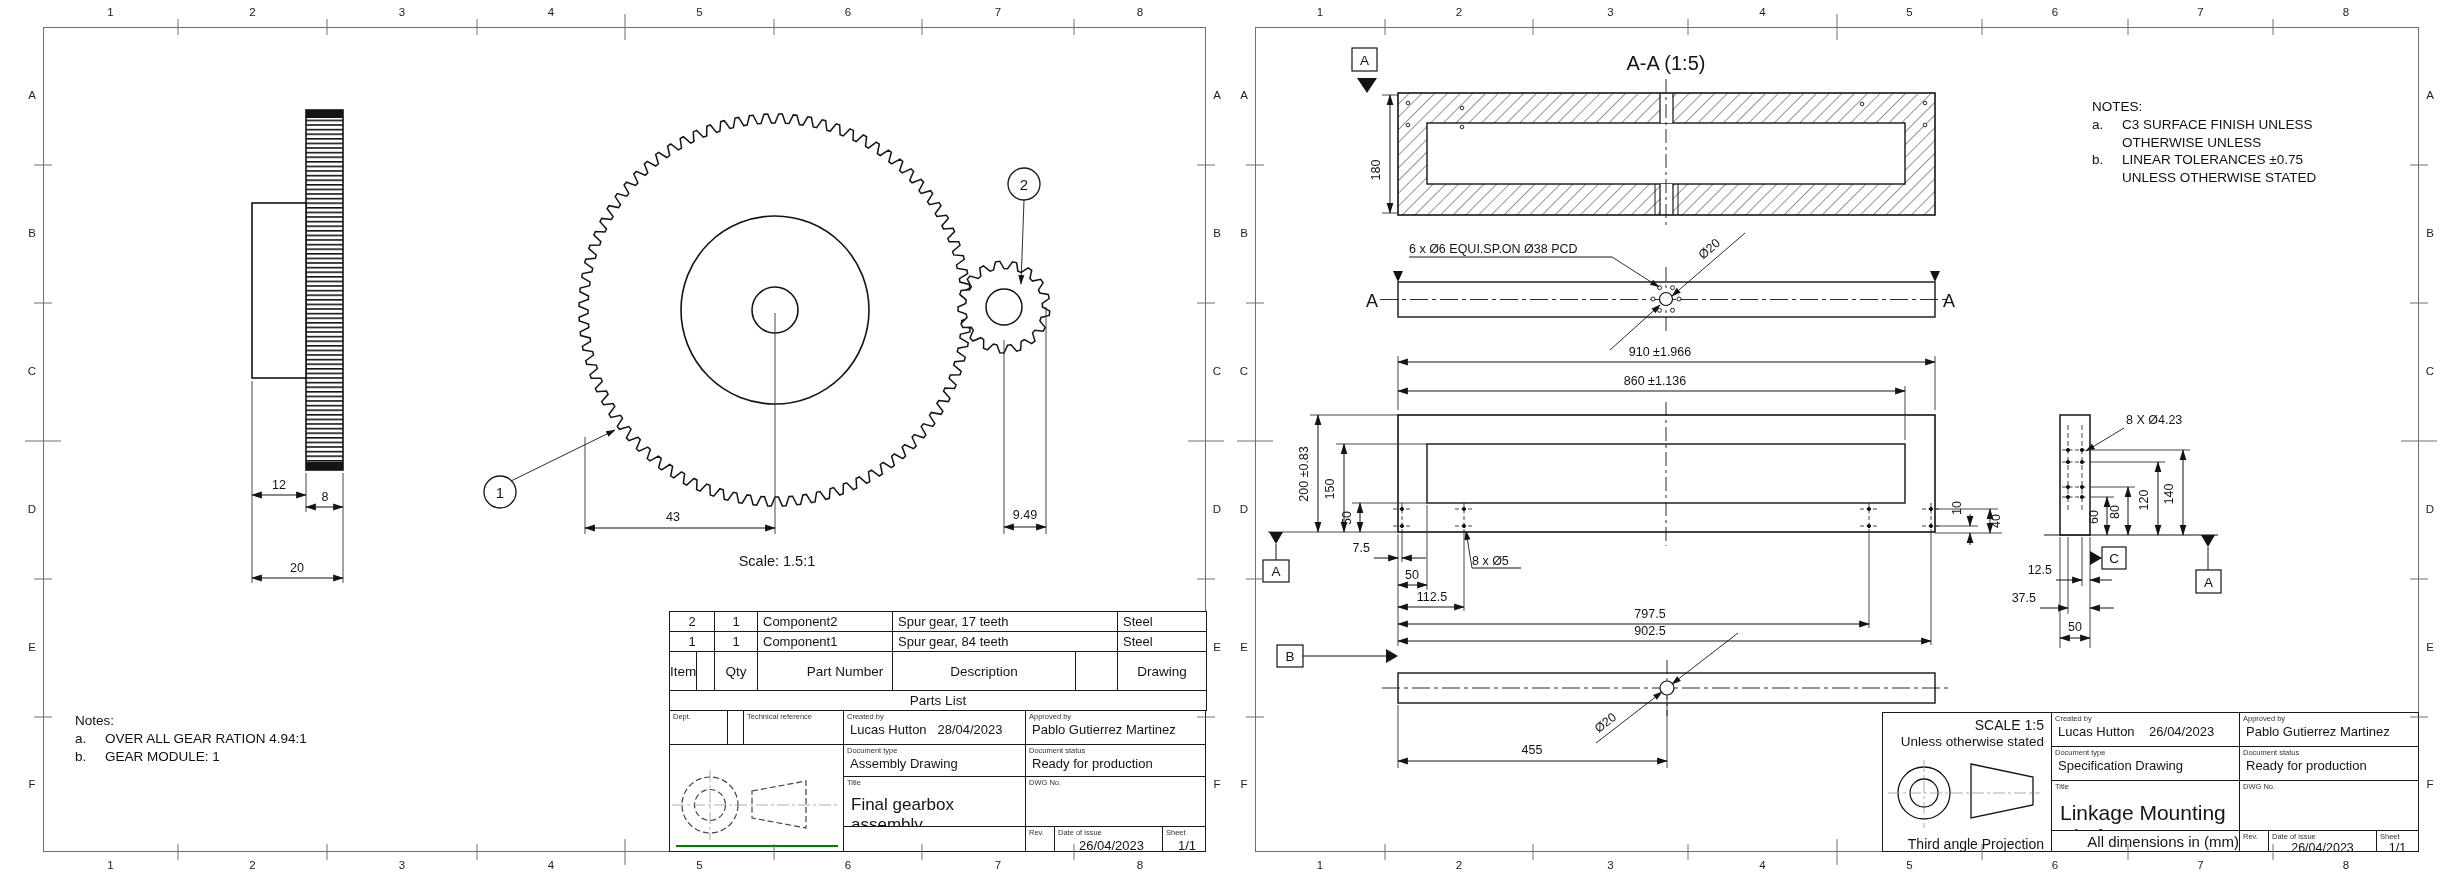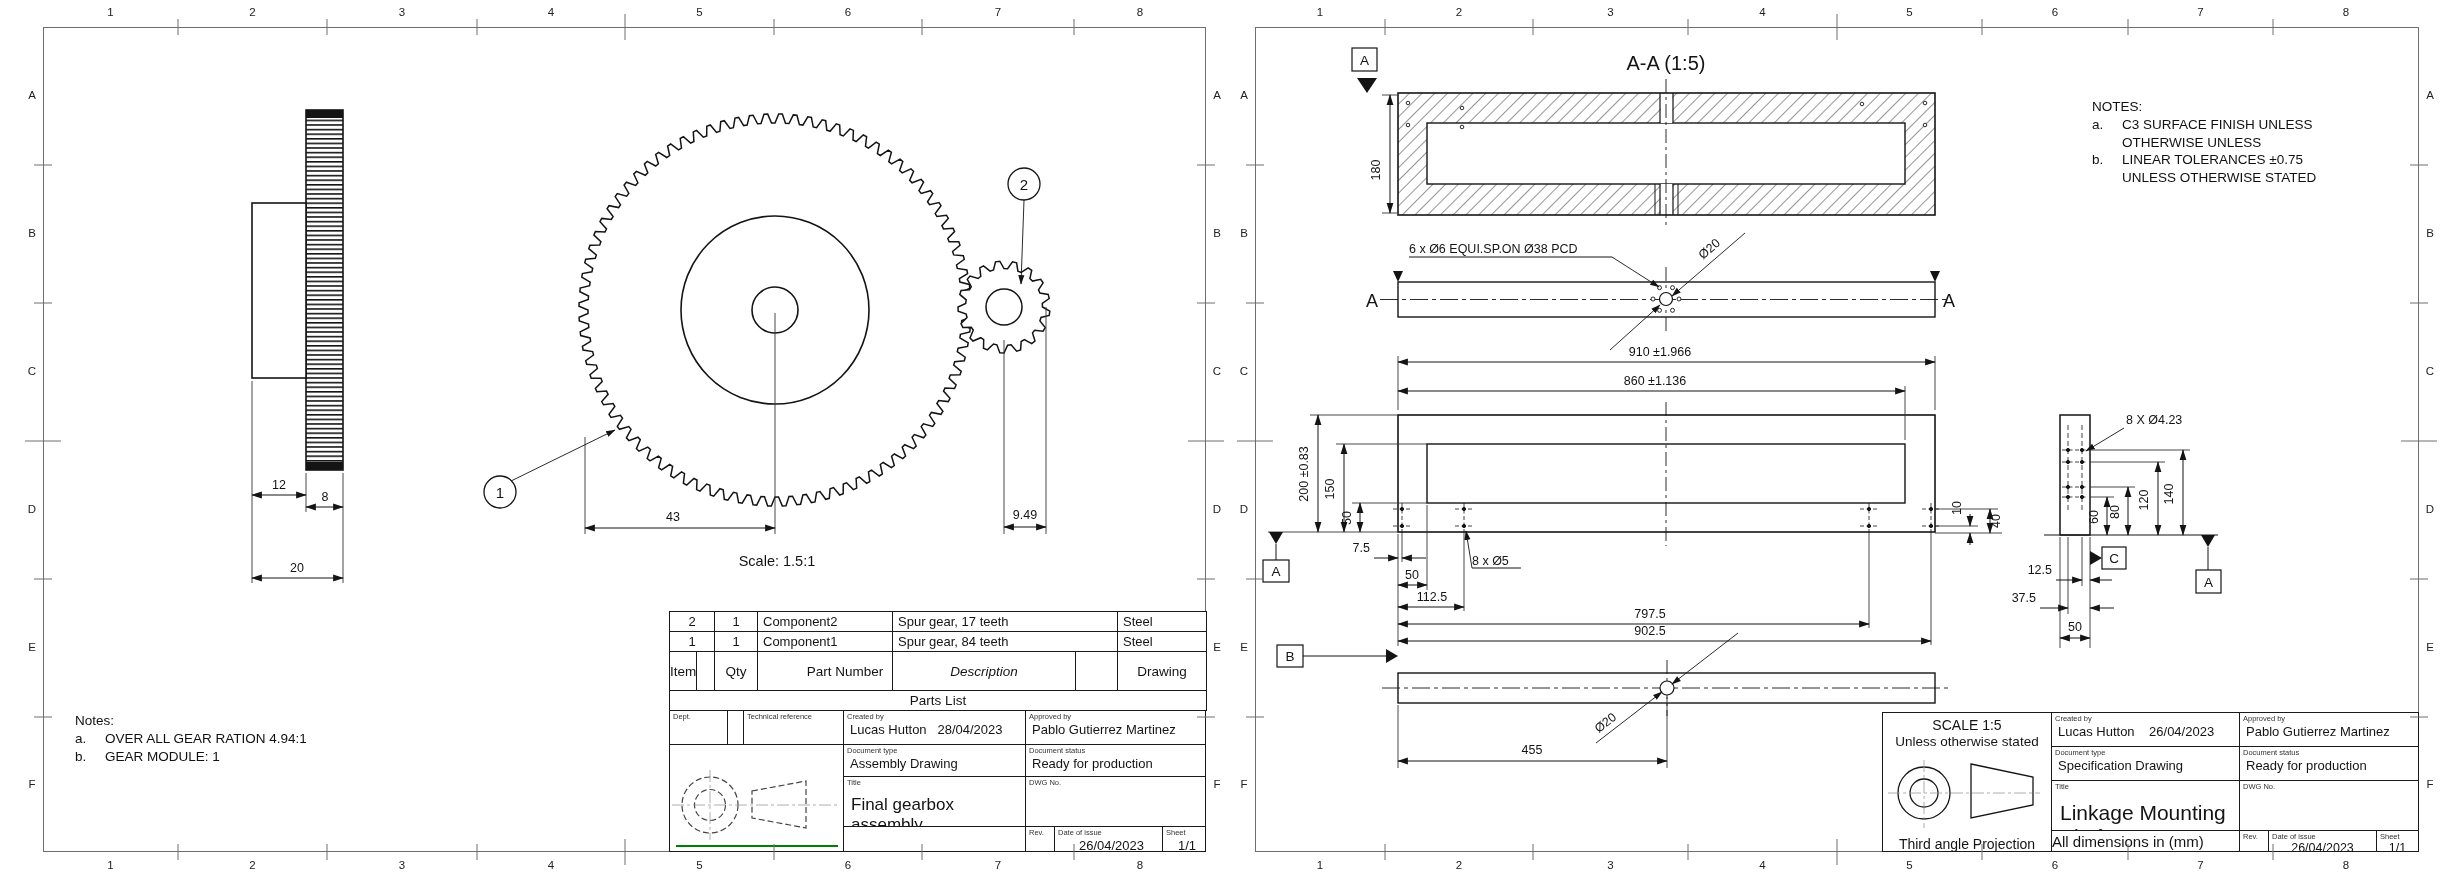--- a/index.html
+++ b/index.html
@@ -16,21 +16,21 @@
   .cell .big{font-size:17px;padding:8px 0 0 7px;}
   .cell .mid{font-size:21px;padding:10px 0 0 8px;}
   .pcell{position:absolute;border:1px solid #1a1a1a;box-sizing:border-box;background:#fff;
          font-size:13px;display:flex;align-items:center;white-space:nowrap;overflow:hidden;}
   .pcell.center{justify-content:center;}
   .pcell.left{padding-left:5px;}
   .phead{font-size:13.5px;}
   .notes{position:absolute;font-size:13.5px;line-height:1.32;color:#111;}
   .notes .nrow{display:flex;}
   .notes .nlab{width:30px;flex:0 0 30px;}
-  .scalebox-t{position:absolute;font-size:14px;text-align:center;line-height:1.18;}
+  .scalebox-t{position:absolute;font-size:14px;text-align:right;line-height:1.18;}
 </style>
 </head>
 <body>
 
 <div class="page">
 
   <div class="frame" style="left:43px;top:27px;width:1163px;height:825px;"></div>
   <div class="frame" style="left:1255px;top:27px;width:1164px;height:825px;"></div>
 
   <div id="zones">
@@ -104,21 +104,21 @@
         <div class="nlab">b.</div>
         <div>
           <div>GEAR MODULE: 1</div>
         </div>
       </div>
     </div>
 
   <div class="pcell center phead" style="left:669px;top:651px;width:28px;height:40px;">Item</div>
   <div class="pcell center phead" style="left:714px;top:651px;width:44px;height:40px;">Qty</div>
   <div class="pcell center phead" style="left:757px;top:651px;width:136px;height:40px;padding-left:40px;">Part Number</div>
-  <div class="pcell center phead" style="left:892px;top:651px;width:184px;height:40px;font-style:italic;">Description</div>
+  <div class="pcell center phead" style="left:892px;top:651px;width:184px;height:40px;">Description</div>
   <div class="pcell center phead" style="left:1117px;top:651px;width:90px;height:40px;">Drawing</div>
   <div class="pcell center phead" style="left:669px;top:690px;width:538px;height:21px;">Parts List</div>
   <div id="parts-rows">
       <div class="pcell center" style="left: 669px; top: 611px; width: 46px; height: 21px;">2</div>
       <div class="pcell center" style="left: 714px; top: 611px; width: 44px; height: 21px;">1</div>
       <div class="pcell left" style="left: 757px; top: 611px; width: 136px; height: 21px; text-align: center;">Component2</div>
       <div class="pcell left" style="left: 892px; top: 611px; width: 226px; height: 21px;">Spur gear, 17 teeth</div>
       <div class="pcell left" style="left: 1117px; top: 611px; width: 90px; height: 21px;">Steel</div>
       <div class="pcell center" style="left: 669px; top: 631px; width: 46px; height: 21px;">1</div>
       <div class="pcell center" style="left: 714px; top: 631px; width: 44px; height: 21px;">1</div>
@@ -212,21 +212,21 @@
     <div class="val">Ready for production</div>
   </div>
   <div class="cell" style="left:2051px;top:780px;width:189px;height:51px;">
     <div class="lbl">Title</div>
     <div class="mid">Linkage Mounting Platform</div>
   </div>
   <div class="cell" style="left:2239px;top:780px;width:180px;height:51px;">
       <div class="lbl">DWG No.</div>
     </div>
   <div class="cell" style="left:2051px;top:830px;width:189px;height:22px;">
-    <div style="font-size:15px;text-align:left;padding-top:2px;">All dimensions in (mm)</div>
+    <div style="font-size:15px;text-align:right;padding-top:2px;">All dimensions in (mm)</div>
   </div>
   <div class="cell" style="left:2239px;top:830px;width:30px;height:22px;">
       <div class="lbl">Rev.</div>
     </div>
   <div class="cell" style="left:2268px;top:830px;width:109px;height:22px;">
     <div class="lbl">Date of issue</div>
     <div style="font-size:12.5px;text-align:center;">26/04/2023</div>
   </div>
   <div class="cell" style="left:2376px;top:830px;width:43px;height:22px;">
     <div class="lbl">Sheet</div>

